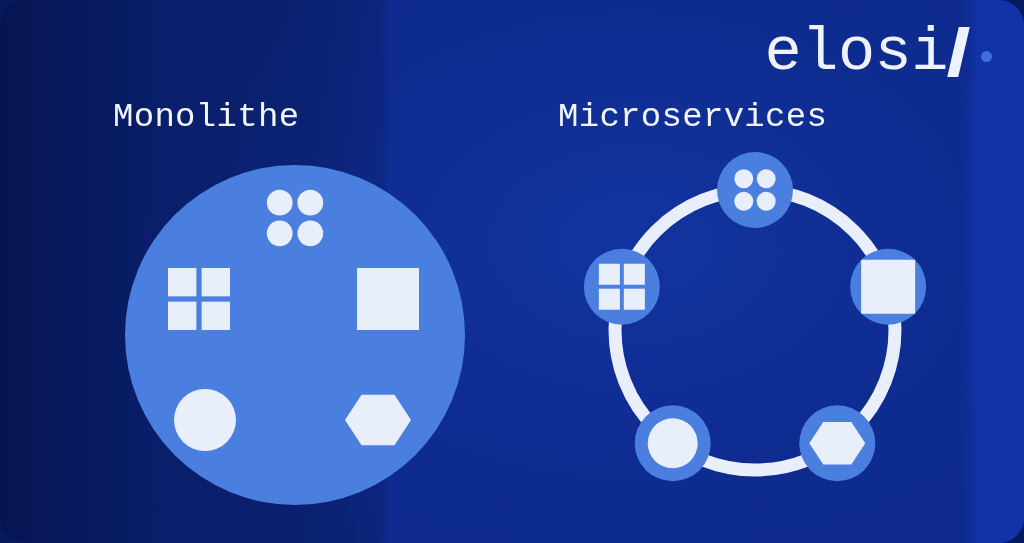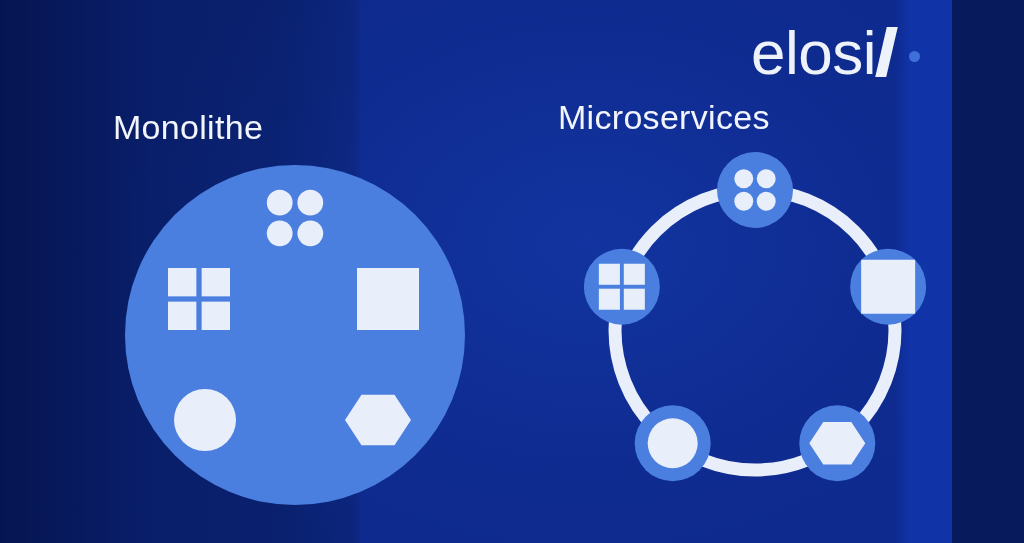--- a/index.html
+++ b/index.html
@@ -2,25 +2,26 @@
 <html><head>
 <meta charset="utf-8">
 <style>
   html, body {
     margin: 0;
     padding: 0;
     background: #061a5c;
   }
   #stage {
     position: relative;
-    width: 952px;
+    width: 1024px;
     height: 543px;
     overflow: hidden;
-    font-family: Liberation Sans, sans-serif;
+    font-family: Liberation Mono, monospace;
     background: #0a2170;
+    border-radius: 25px;
   }
 
   
   .bg-base {
     position: absolute;
     inset: 0;
     background: linear-gradient(90deg,
         #0a2170 0%,
         #0a2170 30%,
         #0c257c 37.2%,
@@ -83,21 +84,21 @@
 
   
   .title {
     position: absolute;
     font-size: 34px;
     font-weight: 400;
     color: #f2f5fc;
     letter-spacing: 0.3px;
     white-space: nowrap;
   }
-  #title-monolith  { left: 113px; top: 108px; }
+  #title-monolith  { left: 113px; top: 98px; }
   #title-micro     { left: 558px; top: 98px; text-align: center; }
 
   
   .diagram {
     position: absolute;
     top: 0;
     left: 0;
     pointer-events: none;
   }
   #monolith-diagram { left: 105px;  top: 145px; width: 390px; height: 380px; }

